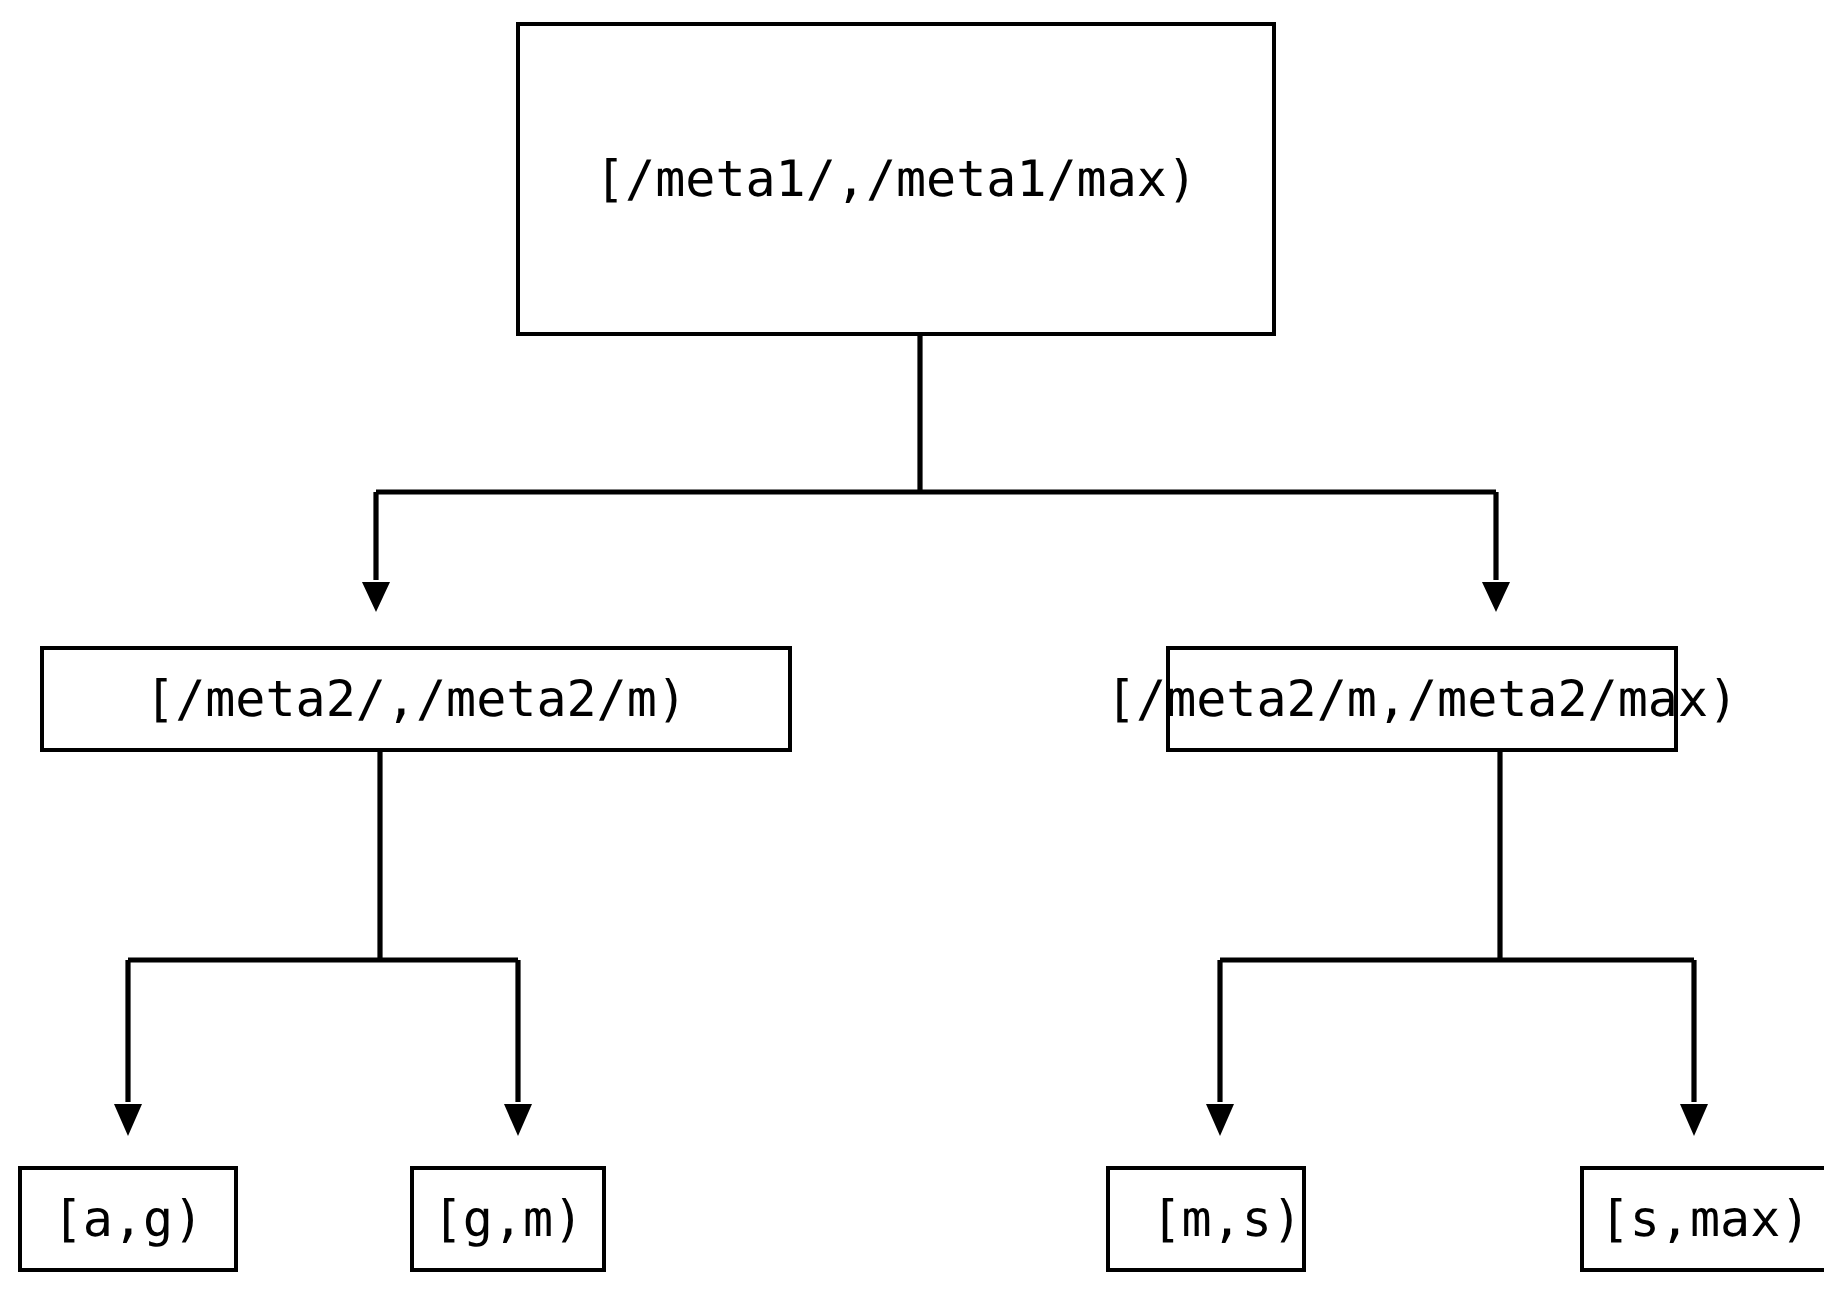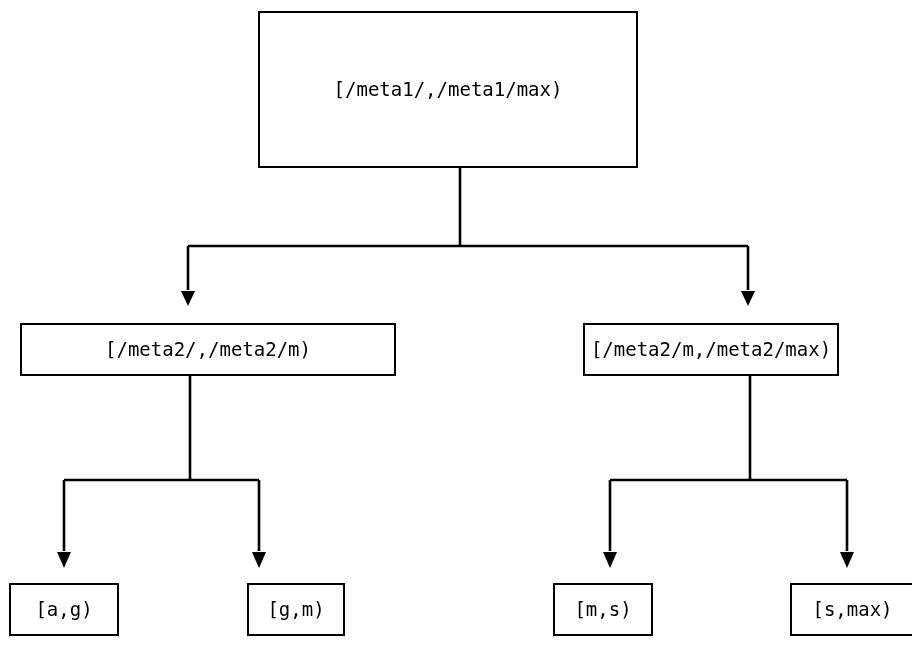--- a/index.html
+++ b/index.html
@@ -31,21 +31,21 @@
   .node {
     position: absolute;
     box-sizing: border-box;
     border: 2px solid #000000;
     background: #ffffff;
     display: flex;
     align-items: center;
     justify-content: center;
     color: #000000;
     font-family: "DejaVu Sans Mono", "Liberation Mono", monospace;
-    font-size: 19px;
+    font-size: 25px;
     line-height: 1;
     letter-spacing: 0px;
     white-space: nowrap;
     z-index: 2;
   }
   .node-label {
     display: block;
   }
 </style>
 </head>
@@ -97,25 +97,25 @@
   </div>
 
   <div class="node" style="left:583px; top:323px; width:256px; height:53px;">
     <span class="node-label">[/meta2/m,/meta2/max)</span>
   </div>
 
   <div class="node" style="left:9px; top:583px; width:110px; height:53px;">
     <span class="node-label">[a,g)</span>
   </div>
 
-  <div class="node" style="left:205px; top:583px; width:98px; height:53px;margin-left:42px;">
+  <div class="node" style="left:205px; top:583px; width:98px; height:53px;">
     <span class="node-label">[g,m)</span>
   </div>
 
-  <div class="node" style="left:553px; top:583px; width:100px; height:53px;">
+  <div class="node" style="left:553px; top:583px; width:100px; height:53px;justify-content:flex-end;">
     <span class="node-label">[m,s)</span>
   </div>
 
   <div class="node" style="left:778px; top:583px; width:125px; height:53px;margin-left:12px;">
     <span class="node-label">[s,max)</span>
   </div>
 
 </div>
 
 </body></html>

